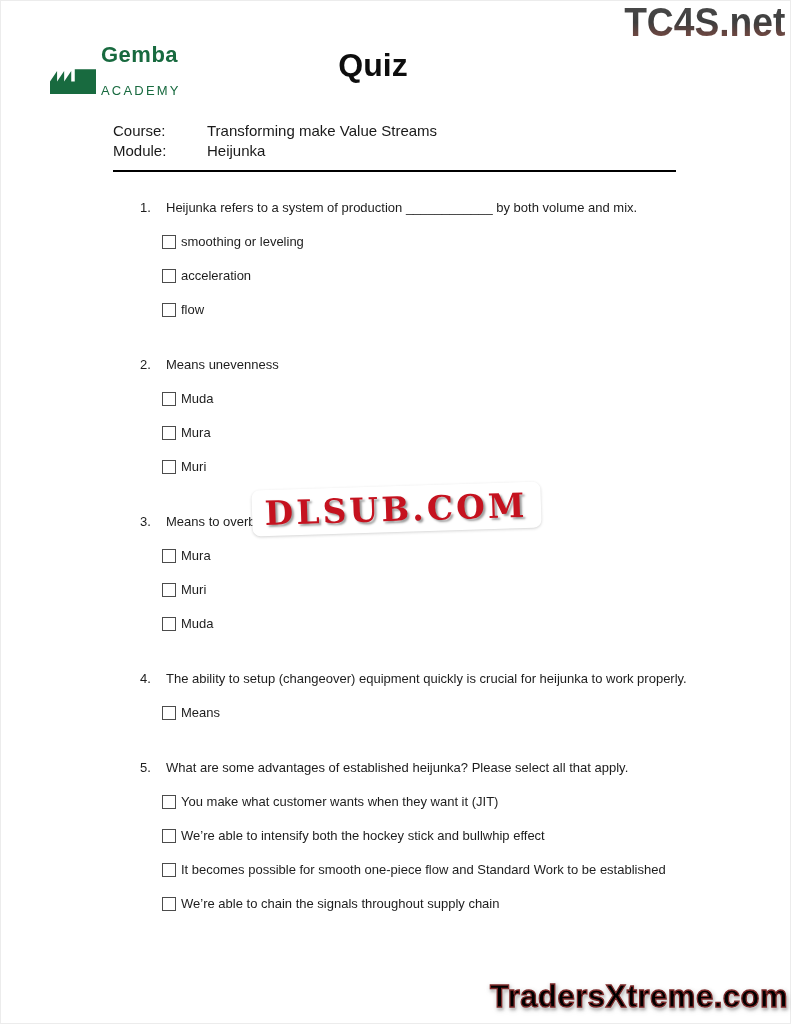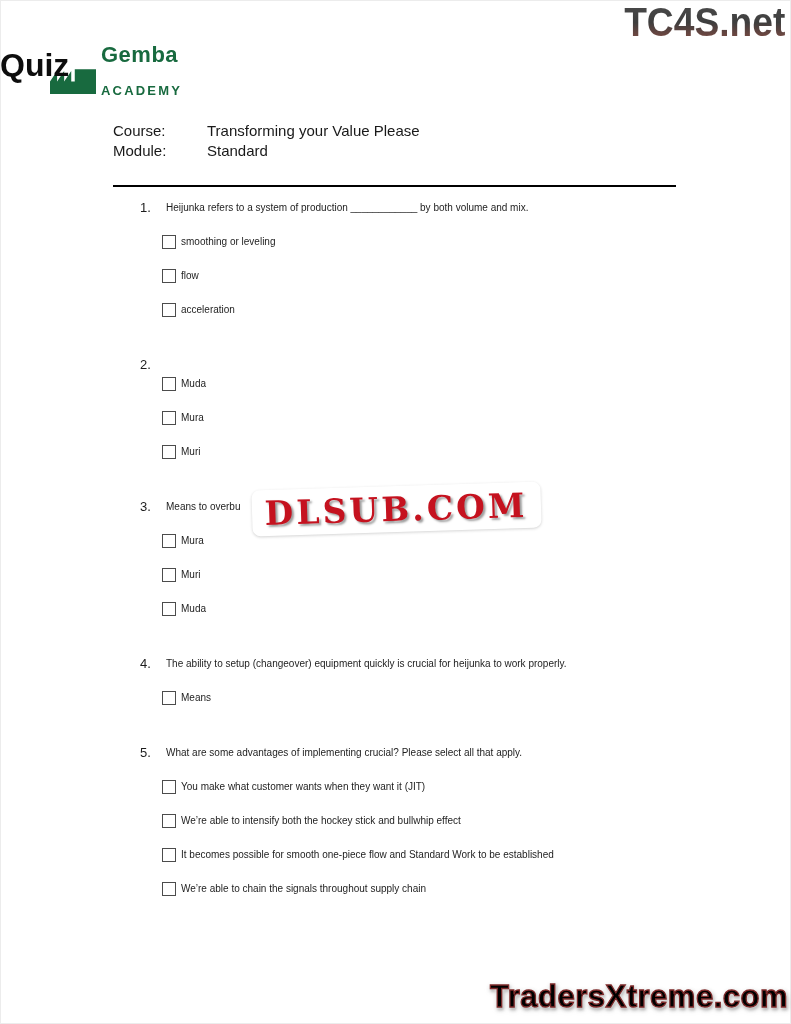--- a/index.html
+++ b/index.html
@@ -11,51 +11,51 @@
     color:#1d1d1d;
     overflow:hidden;
     box-shadow: inset 0 0 0 1px #ececec;
   }
 
   
   .logo { position:absolute; left:50px; top:44px; display:flex; align-items:flex-end; }
   .logo svg { width:46px; height:38px; display:block; margin-right:5px; }
   .logo-text { line-height:1; }
   .logo-name { font-size:22px; font-weight:bold; color:#186a3f; letter-spacing:0.5px; }
-  .logo-sub  { font-size:13px; font-weight:bold; color:#186a3f; letter-spacing:2.2px; margin-top:18px; }
+  .logo-sub  { font-size:13px; font-weight:normal; color:#186a3f; letter-spacing:2.2px; margin-top:18px; }
 
   .quiz-title {
     position:absolute; top:47px; left:0; right:45px;
-    text-align:left; font-size:32px; font-weight:bold; color:#0d0d0d;
+    text-align:center; font-size:32px; font-weight:bold; color:#0d0d0d;
   }
 
   .wm-top {
     position:absolute; top:0px; right:6px;
     font-size:40px; font-weight:bold; letter-spacing:0px;
     transform:scaleX(0.93); transform-origin:top right;
     background:linear-gradient(180deg,#4a4a4a 10%,#3e3e3e 50%,#7c4a42 88%,#8a564c 100%);
     -webkit-background-clip:text; background-clip:text;
     color:#3e3e3e; -webkit-text-fill-color:transparent;
     filter:drop-shadow(0 0 2px rgba(255,255,255,0.9));
   }
 
   
   .course-block {
     position:absolute; left:113px; top:121px; width:563px;
-    border-bottom:2px solid #000; padding-bottom:24px;
+    border-bottom:2px solid #000; padding-bottom:9px;
     font-size:15px; color:#191919;
   }
   .course-row { display:flex; line-height:20px; }
   .course-label { width:94px; }
 
   
   .questions { position:absolute; left:140px; top:200px; }
   .question { display:flex; margin-bottom:40px; }
   .qnum  { width:26px; font-size:13px; line-height:15px; flex-shrink:0; }
-  .qbody { width:560px; font-size:10px; line-height:15px; }
+  .qbody { width:560px; font-size:13px; line-height:15px; }
   .option {
     display:flex; align-items:flex-end;
     margin-top:19px; margin-left:-4px;
     white-space:nowrap; line-height:15px;
   }
   .checkbox {
     width:12px; height:12px;
     border:1px solid #4c4c4c; background:#fff;
     margin-right:5px; flex-shrink:0;
   }
@@ -97,54 +97,55 @@
     </div>
   </div>
 
   <div class="quiz-title">Quiz</div>
 
   <div class="wm-top">TC4S.net</div>
 
   <div class="course-block">
     <div class="course-row">
       <div class="course-label">Course:</div>
-      <div class="course-value">Transforming your Value Please</div>
+      <div class="course-value">Transforming make Value Streams</div>
     </div>
     <div class="course-row">
       <div class="course-label">Module:</div>
-      <div class="course-value">Standard</div>
+      <div class="course-value">Heijunka</div>
     </div>
   </div>
 
   <div class="questions">
 
     <div class="question">
       <div class="qnum">1.</div>
       <div class="qbody">
         <div class="qtext">Heijunka refers to a system of production ____________ by both volume and mix.</div>
         <div class="options">
           <div class="option">
             <span class="checkbox"></span>
             <span class="option-label">smoothing or leveling</span>
           </div>
           <div class="option">
             <span class="checkbox"></span>
+            <span class="option-label">acceleration</span>
+          </div>
+          <div class="option">
+            <span class="checkbox"></span>
             <span class="option-label">flow</span>
           </div>
-          <div class="option">
-            <span class="checkbox"></span>
-            <span class="option-label">acceleration</span>
-          </div>
         </div>
       </div>
     </div>
 
     <div class="question">
       <div class="qnum">2.</div>
       <div class="qbody">
+        <div class="qtext">Means unevenness</div>
         <div class="options">
           <div class="option">
             <span class="checkbox"></span>
             <span class="option-label">Muda</span>
           </div>
           <div class="option">
             <span class="checkbox"></span>
             <span class="option-label">Mura</span>
           </div>
           <div class="option">
@@ -185,21 +186,21 @@
             <span class="checkbox"></span>
             <span class="option-label">Means</span>
           </div>
         </div>
       </div>
     </div>
 
     <div class="question">
       <div class="qnum">5.</div>
       <div class="qbody">
-        <div class="qtext">What are some advantages of implementing crucial? Please select all that apply.</div>
+        <div class="qtext">What are some advantages of established heijunka? Please select all that apply.</div>
         <div class="options">
           <div class="option">
             <span class="checkbox"></span>
             <span class="option-label">You make what customer wants when they want it (JIT)</span>
           </div>
           <div class="option">
             <span class="checkbox"></span>
             <span class="option-label">We’re able to intensify both the hockey stick and bullwhip effect</span>
           </div>
           <div class="option">

